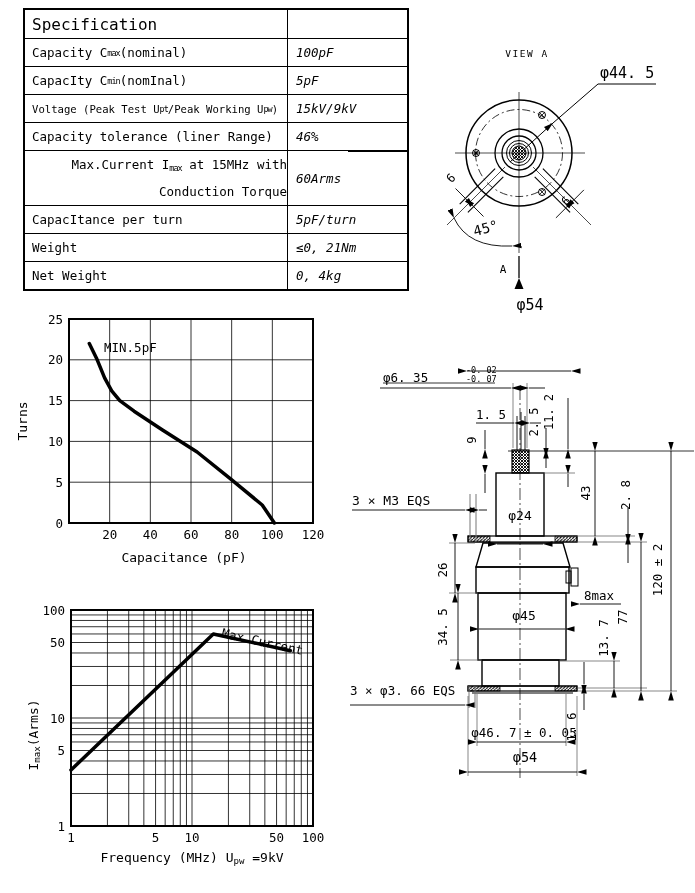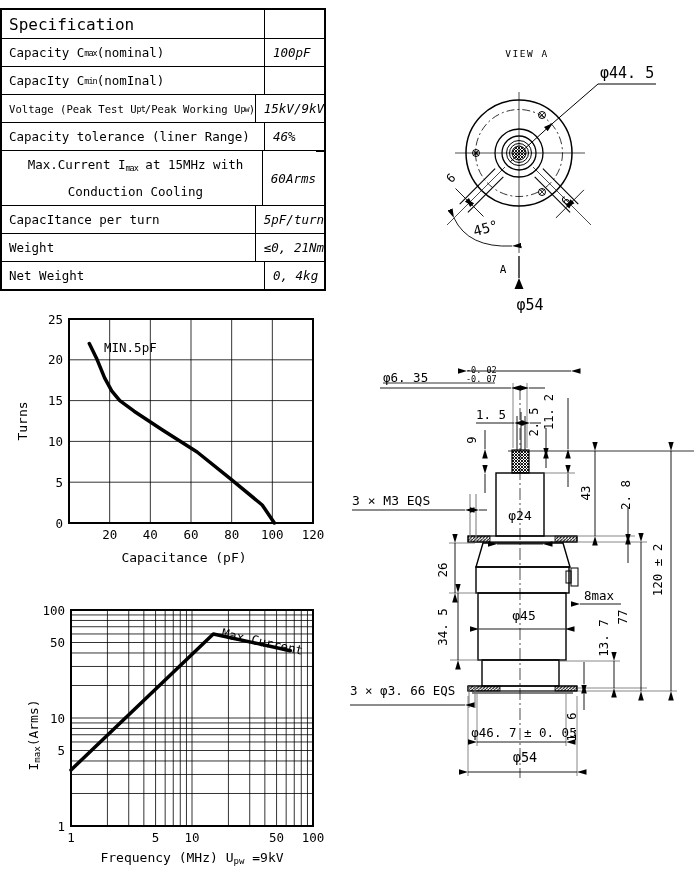--- a/index.html
+++ b/index.html
@@ -1,30 +1,30 @@
 <!DOCTYPE html>
 <html><head>
 <meta charset="utf-8">
 <style>
   html,body{margin:0;padding:0;background:#fff;}
   body{font-family:"DejaVu Sans Mono","Liberation Mono",monospace;color:#000;}
   .page{position:relative;width:695px;height:893px;background:#fff;overflow:hidden;}
   svg{position:absolute;overflow:visible;}
   svg text{font-family:"DejaVu Sans Mono","Liberation Mono",monospace;fill:#000;}
   
-  .spec-table{position:absolute;left:0;top:8px;width:326px;border:2.5px solid #000;background:#fff;font-size:12.5px;box-sizing:border-box;}
+  .spec-table{position:absolute;left:23px;top:8px;width:386px;border:2.5px solid #000;background:#fff;font-size:12.5px;box-sizing:border-box;}
   .tr{display:flex;border-top:1.6px solid #000;height:27px;}
   .tr.first{border-top:none;height:28px;}
   .tr.dbl{height:54px;}
   .td{box-sizing:border-box;}
   .td.label{width:263px;border-right:1.6px solid #000;padding-left:7px;display:flex;align-items:center;white-space:nowrap;overflow:hidden;}
   .td.label.hdr{font-size:16px;}
   .td.label.tight{font-size:10.6px;}
   .td.value{flex:1;padding-left:8px;display:flex;align-items:center;white-space:nowrap;font-style:italic;}
-  .tr.dbl .td.label{flex-direction:column;align-items:center;justify-content:space-around;}
+  .tr.dbl .td.label{flex-direction:column;align-items:flex-end;justify-content:space-around;}
   .vcol{flex:1;display:flex;flex-direction:row;}
   .vcol .td.value{flex:1;}
   .vcol .td.value.v2{border-top:1.6px solid #000;}
   sub{font-size:8.5px;vertical-align:-2px;letter-spacing:-1px;}
 </style>
 </head>
 <body>
 
 <div class="page">
 
@@ -32,33 +32,34 @@
       <div class="tr first">
         <div class="td label hdr">Specification</div>
         <div class="td value"></div>
       </div>
       <div class="tr">
         <div class="td label">Capacity C<sub>max</sub>(nominal)</div>
         <div class="td value">100pF</div>
       </div>
       <div class="tr">
         <div class="td label">CapacIty C<sub>min</sub>(nomInal)</div>
+        <div class="td value">5pF</div>
       </div>
       <div class="tr">
         <div class="td label tight">Voltage (Peak Test U<sub>pt</sub>/Peak Working U<sub>pw</sub>)</div>
         <div class="td value">15kV/9kV</div>
       </div>
       <div class="tr">
         <div class="td label">Capacity tolerance (liner Range)</div>
         <div class="td value">46%</div>
       </div>
       <div class="tr dbl">
         <div class="td label">
           <div>Max.Current I<sub>max</sub> at 15MHz with</div>
-          <div>Conduction Cooling</div>
+          <div>Conduction Torque</div>
         </div>
         <div class="vcol">
           <div class="td value v1">60Arms</div>
           <div class="td value v2"></div>
         </div>
       </div>
       <div class="tr">
         <div class="td label">CapacItance per turn</div>
         <div class="td value">5pF/turn</div>
       </div>

